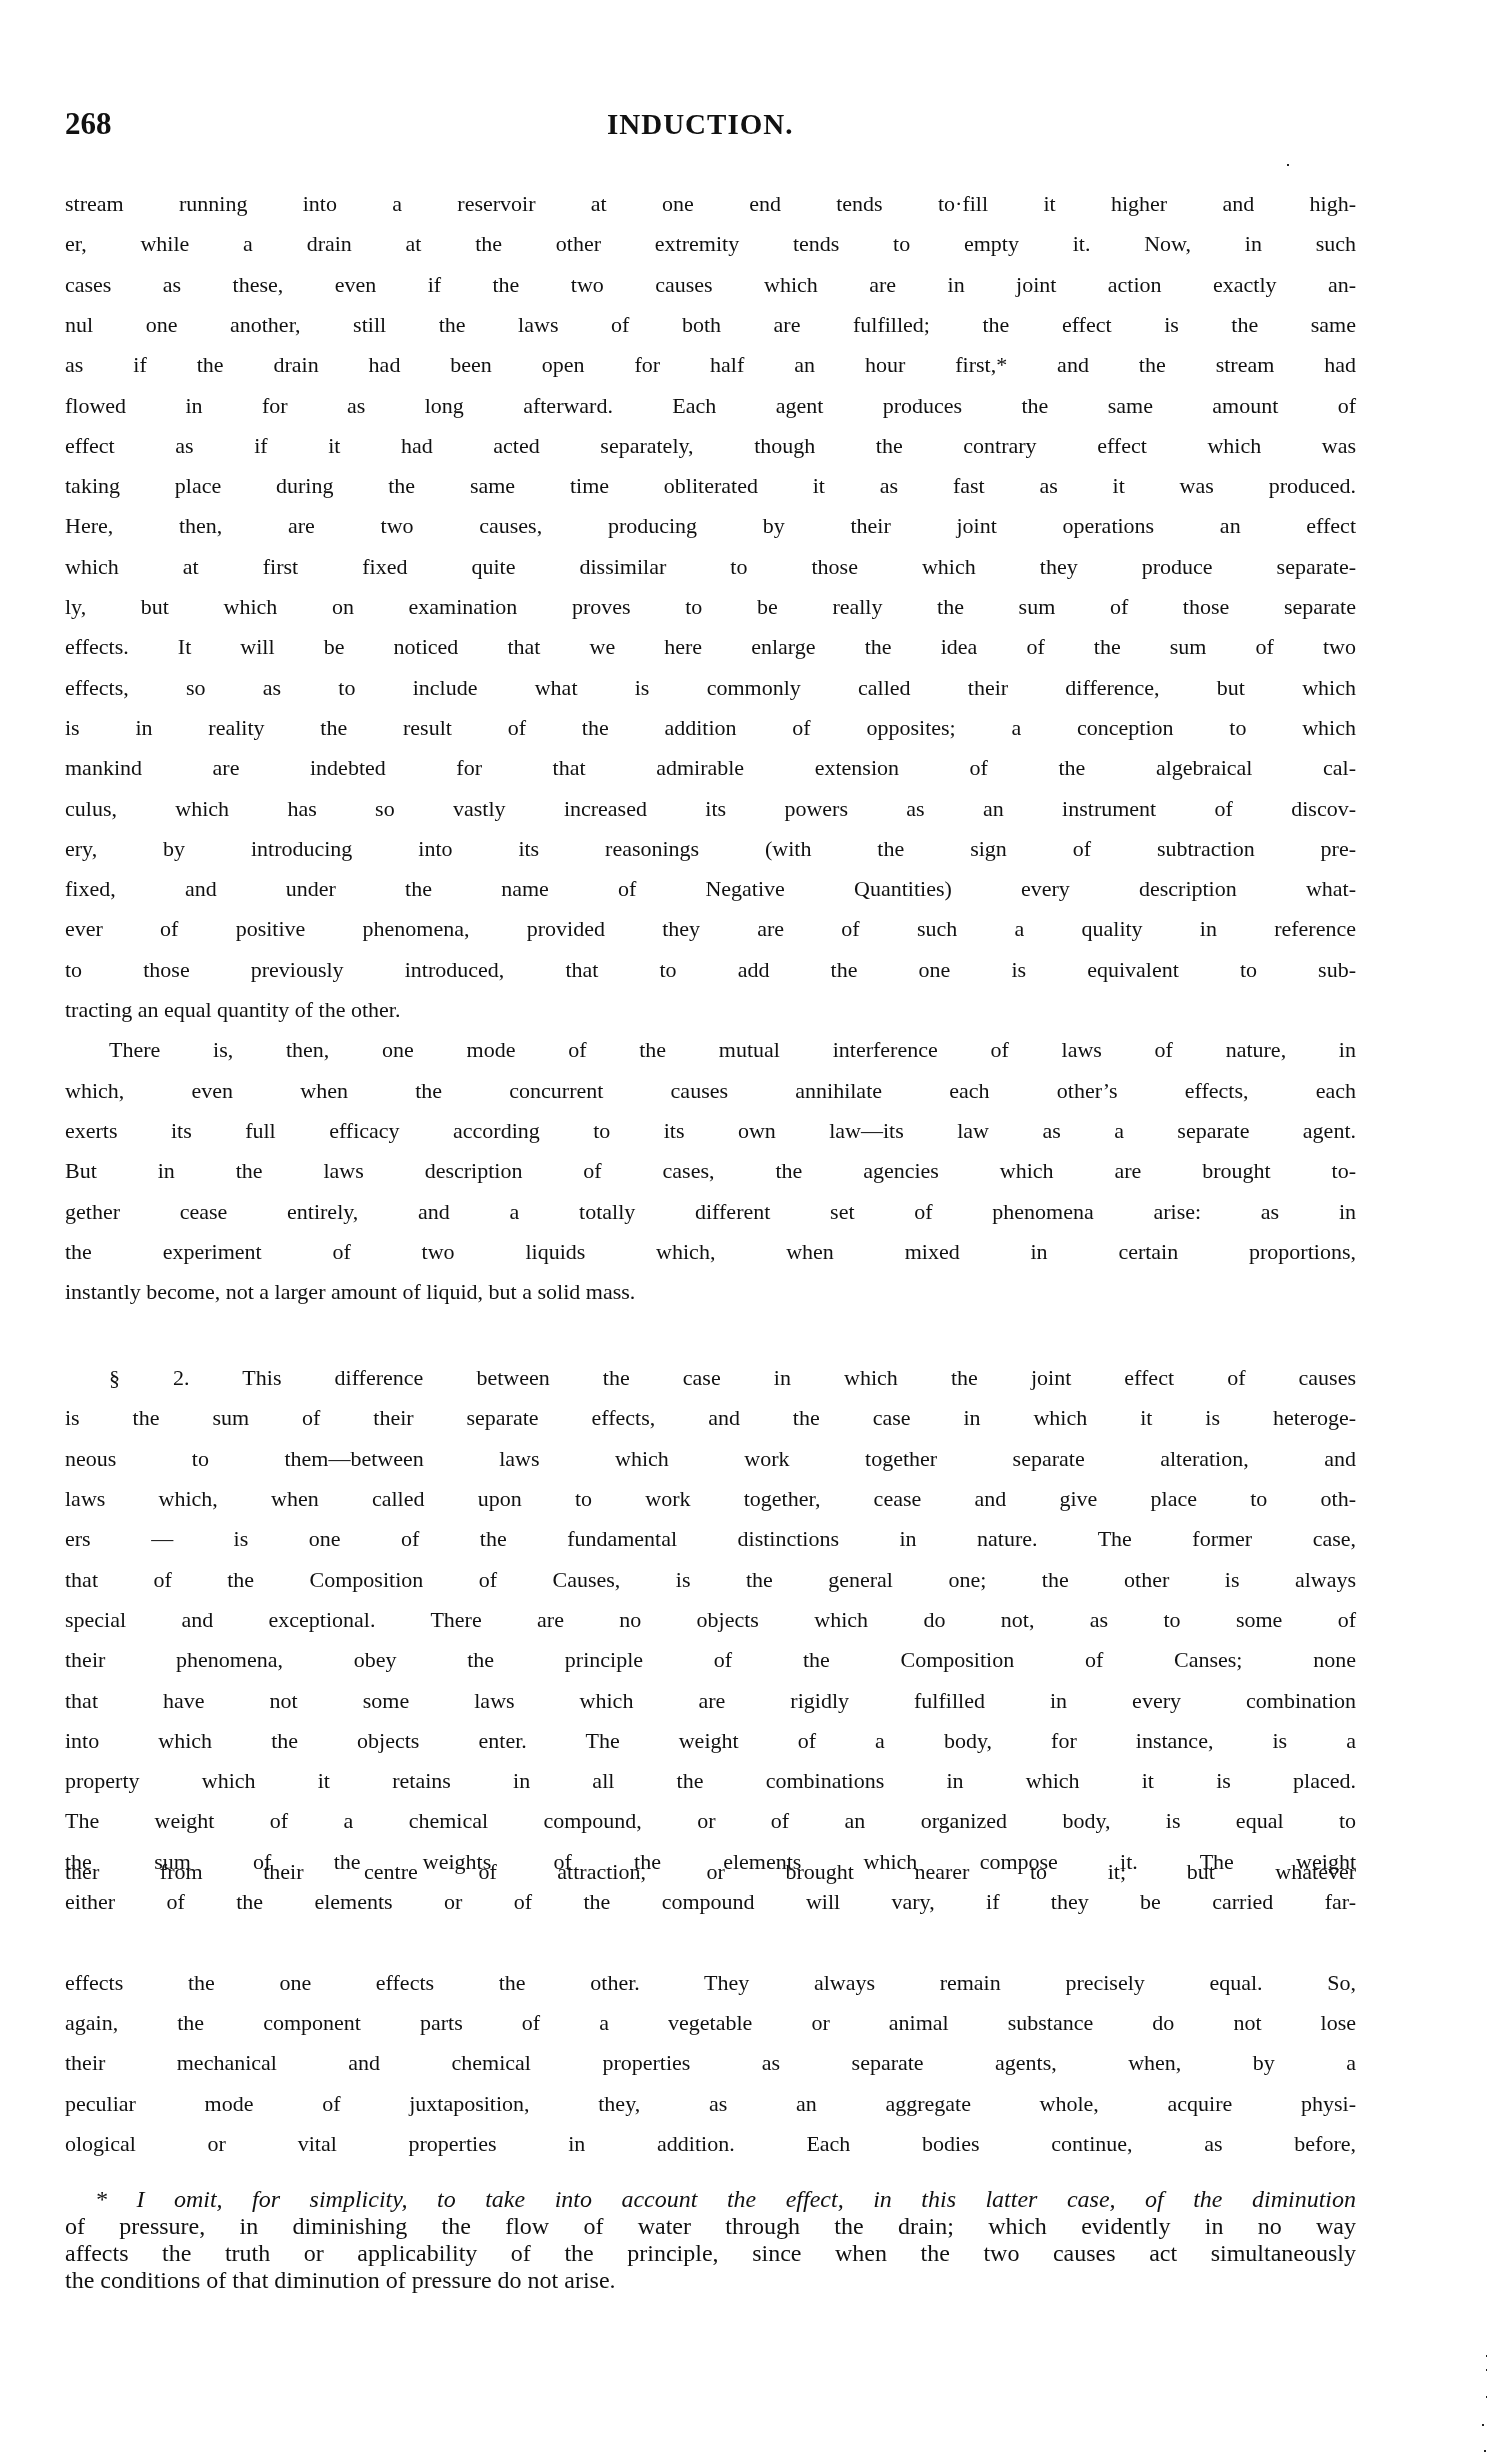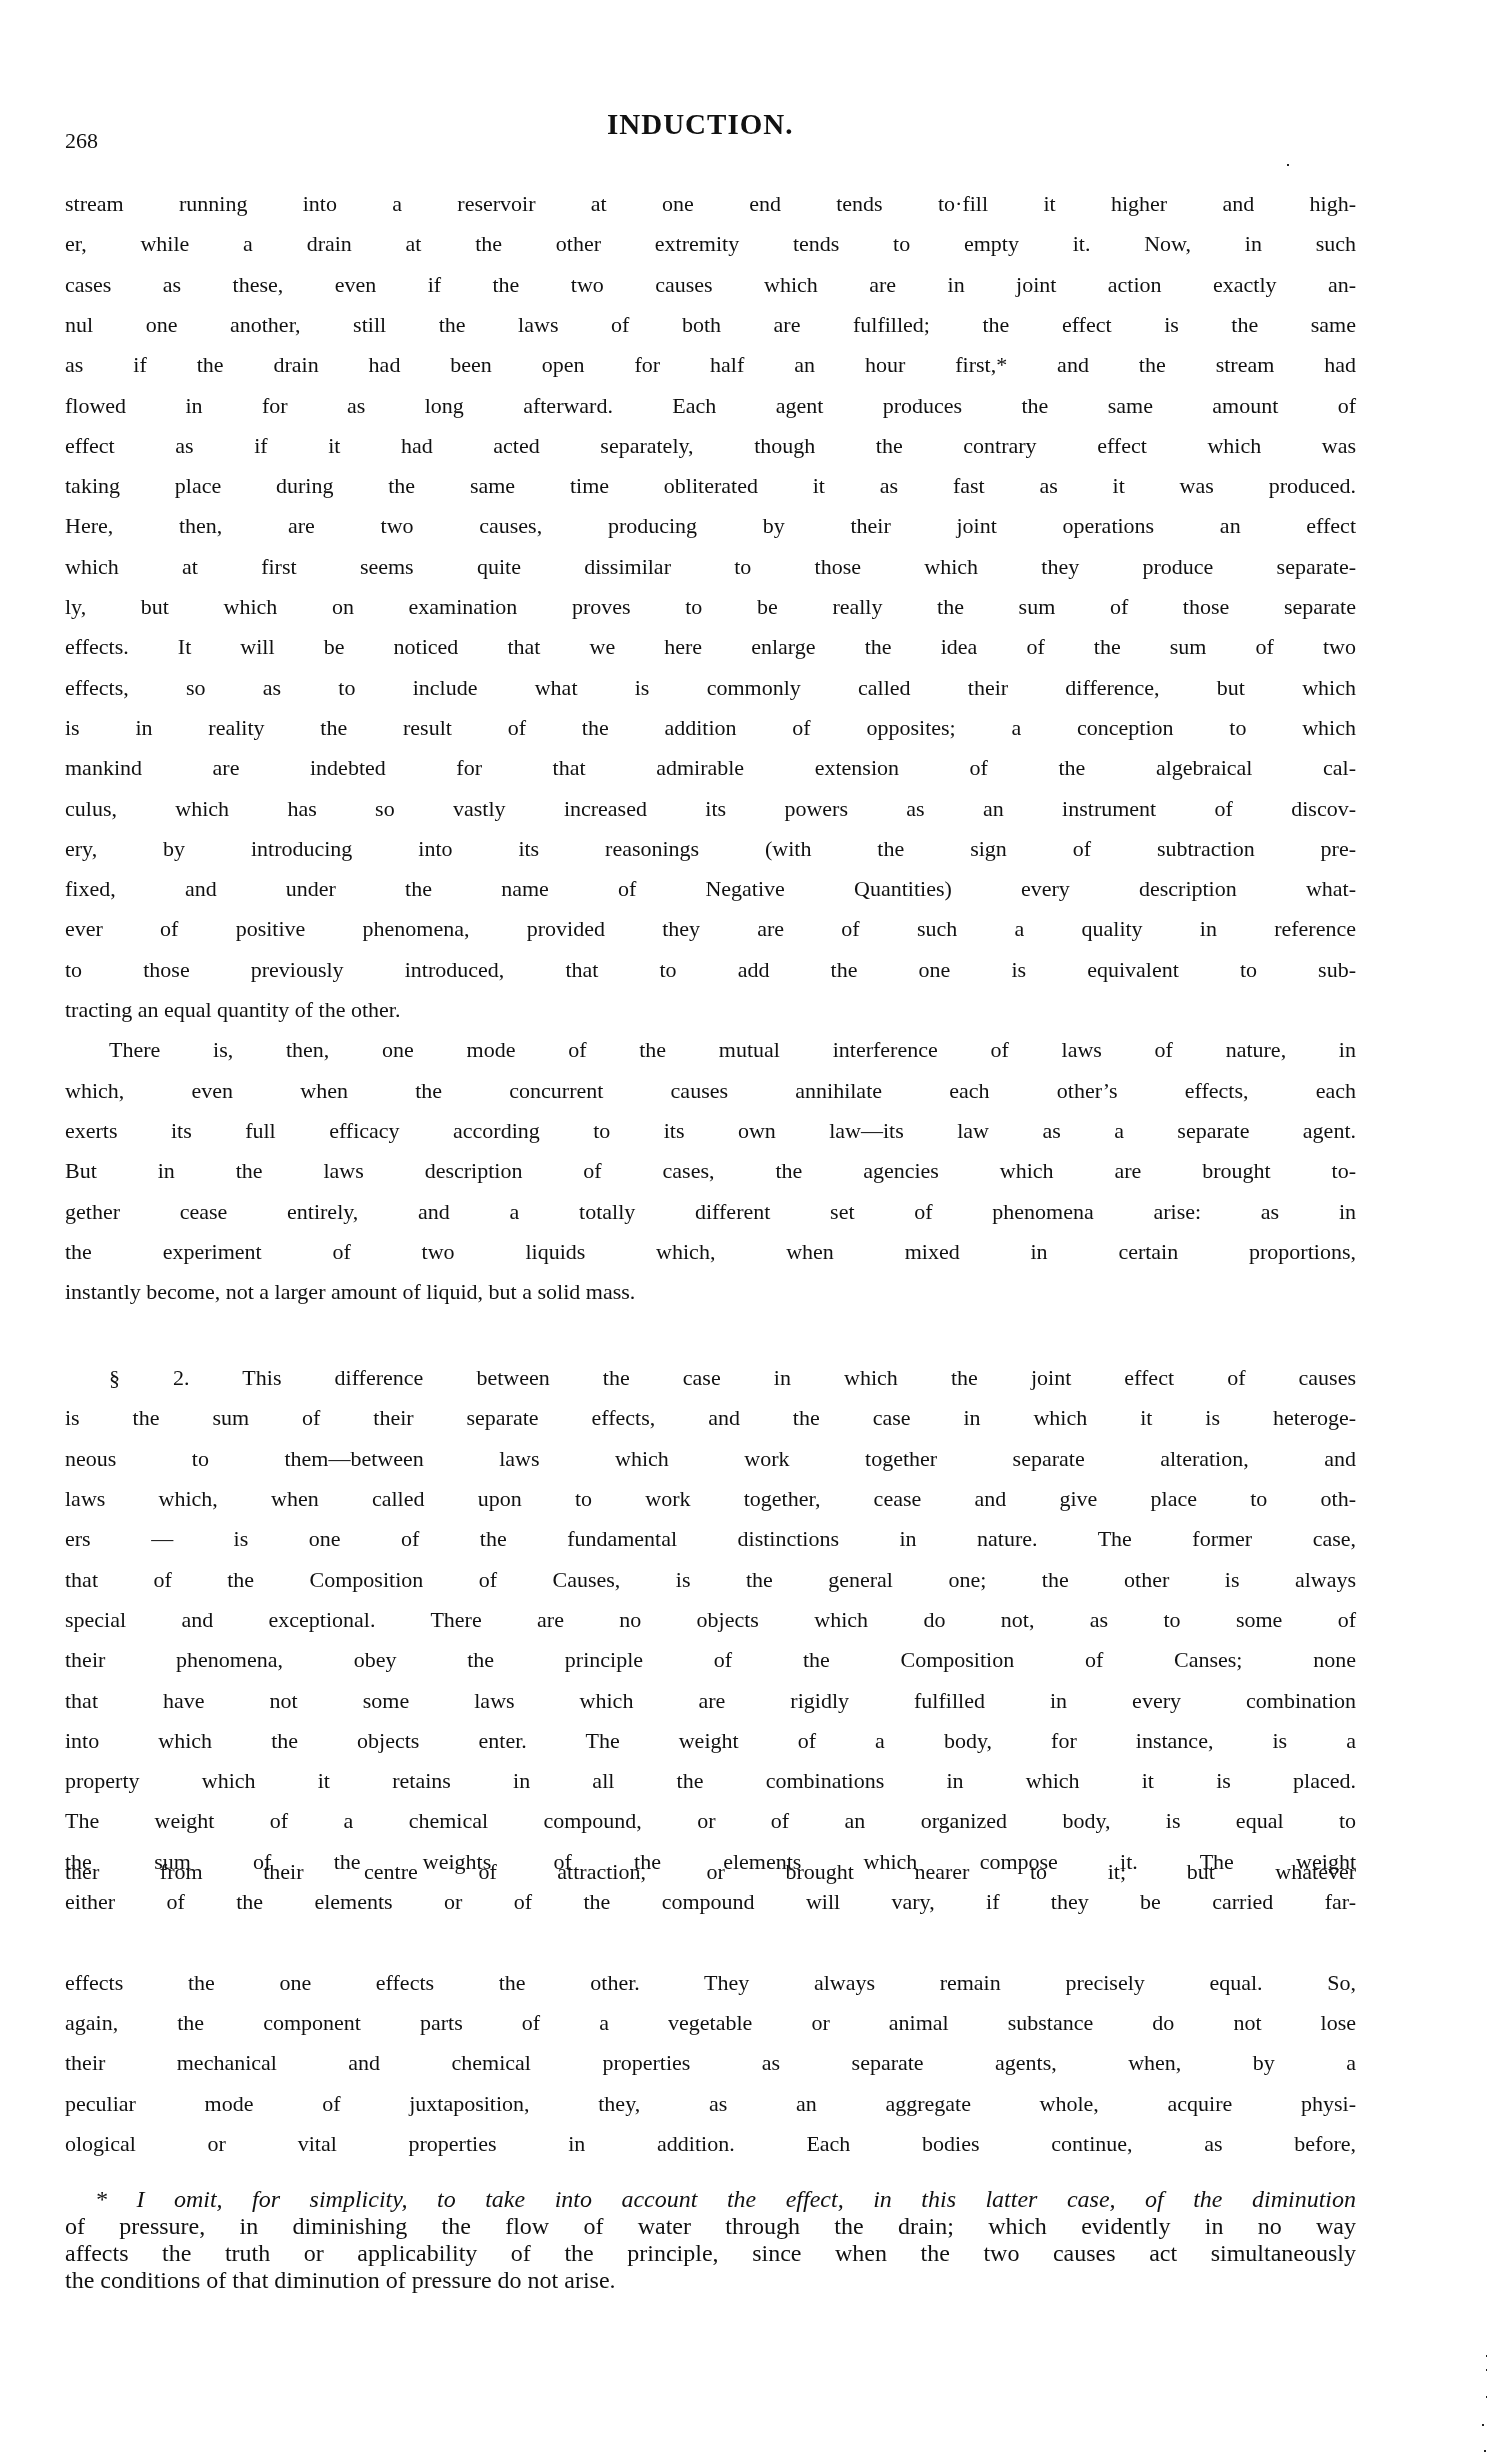--- a/index.html
+++ b/index.html
@@ -1,19 +1,19 @@
 <!DOCTYPE html>
 <html><head>
 <meta charset="utf-8">
 <style>
   html, body { margin: 0; padding: 0; background: #ffffff; }
   body { width: 1488px; height: 2460px; position: relative; overflow: hidden; color: #111; font-family: "Liberation Serif", "DejaVu Serif", serif; }
   .page { position: absolute; left: 0; top: 0; width: 1488px; height: 2460px; background: #fff; }
   .running-head { position: absolute; top: 107px; left: 65px; width: 1291px; height: 34px; }
-  .page-number { position: absolute; left: 0; top: 17px; font-size: 22px; font-weight: normal; line-height: 34px; }
+  .page-number { position: absolute; left: 0; top: 0; font-size: 31px; font-weight: bold; line-height: 34px; }
   .chapter-title { position: absolute; left: 542px; top: 0; font-size: 29px; font-weight: bold; letter-spacing: 1px; line-height: 34px; }
   .body-text { position: absolute; left: 65px; width: 1291px; }
   .line { position: absolute; left: 0; width: 1291px; height: 40px; font-size: 22px; line-height: 40px; white-space: nowrap; text-align: justify; text-align-last: justify; }
   .line.last { text-align-last: left; }
   .line.indent { padding-left: 44px; width: 1247px; }
   .fn-line { position: absolute; left: 0; width: 1291px; height: 28px; font-size: 24px; line-height: 28px; white-space: nowrap; text-align: justify; text-align-last: justify; }
   .fn-line.last { text-align-last: left; }
   .fn-line.indent { padding-left: 30px; width: 1261px; font-style: italic; }
   .speck { position: absolute; width: 2px; height: 2px; background: #222; }
 </style>
@@ -32,21 +32,21 @@
     <div>
       <div class="line" style="top:184px">stream running into a reservoir at one end tends to·fill it higher and high-</div>
       <div class="line" style="top:224px">er, while a drain at the other extremity tends to empty it.  Now, in such</div>
       <div class="line" style="top:265px">cases as these, even if the two causes which are in joint action exactly an-</div>
       <div class="line" style="top:305px">nul one another, still the laws of both are fulfilled; the effect is the same</div>
       <div class="line" style="top:345px">as if the drain had been open for half an hour first,* and the stream had</div>
       <div class="line" style="top:386px">flowed in for as long afterward.  Each agent produces the same amount of</div>
       <div class="line" style="top:426px">effect as if it had acted separately, though the contrary effect which was</div>
       <div class="line" style="top:466px">taking place during the same time obliterated it as fast as it was produced.</div>
       <div class="line" style="top:506px">Here, then, are two causes, producing by their joint operations an effect</div>
-      <div class="line" style="top:547px">which at first seems quite dissimilar to those which they produce separate-</div>
+      <div class="line" style="top:547px">which at first fixed quite dissimilar to those which they produce separate-</div>
       <div class="line" style="top:587px">ly, but which on examination proves to be really the sum of those separate</div>
       <div class="line" style="top:627px">effects.  It will be noticed that we here enlarge the idea of the sum of two</div>
       <div class="line" style="top:668px">effects, so as to include what is commonly called their difference, but which</div>
       <div class="line" style="top:708px">is in reality the result of the addition of opposites; a conception to which</div>
       <div class="line" style="top:748px">mankind are indebted for that admirable extension of the algebraical cal-</div>
       <div class="line" style="top:789px">culus, which has so vastly increased its powers as an instrument of discov-</div>
       <div class="line" style="top:829px">ery, by introducing into its reasonings (with the sign of subtraction pre-</div>
       <div class="line" style="top:869px">fixed, and under the name of Negative Quantities) every description what-</div>
       <div class="line" style="top:909px">ever of positive phenomena, provided they are of such a quality in reference</div>
       <div class="line" style="top:950px">to those previously introduced, that to add the one is equivalent to sub-</div>

